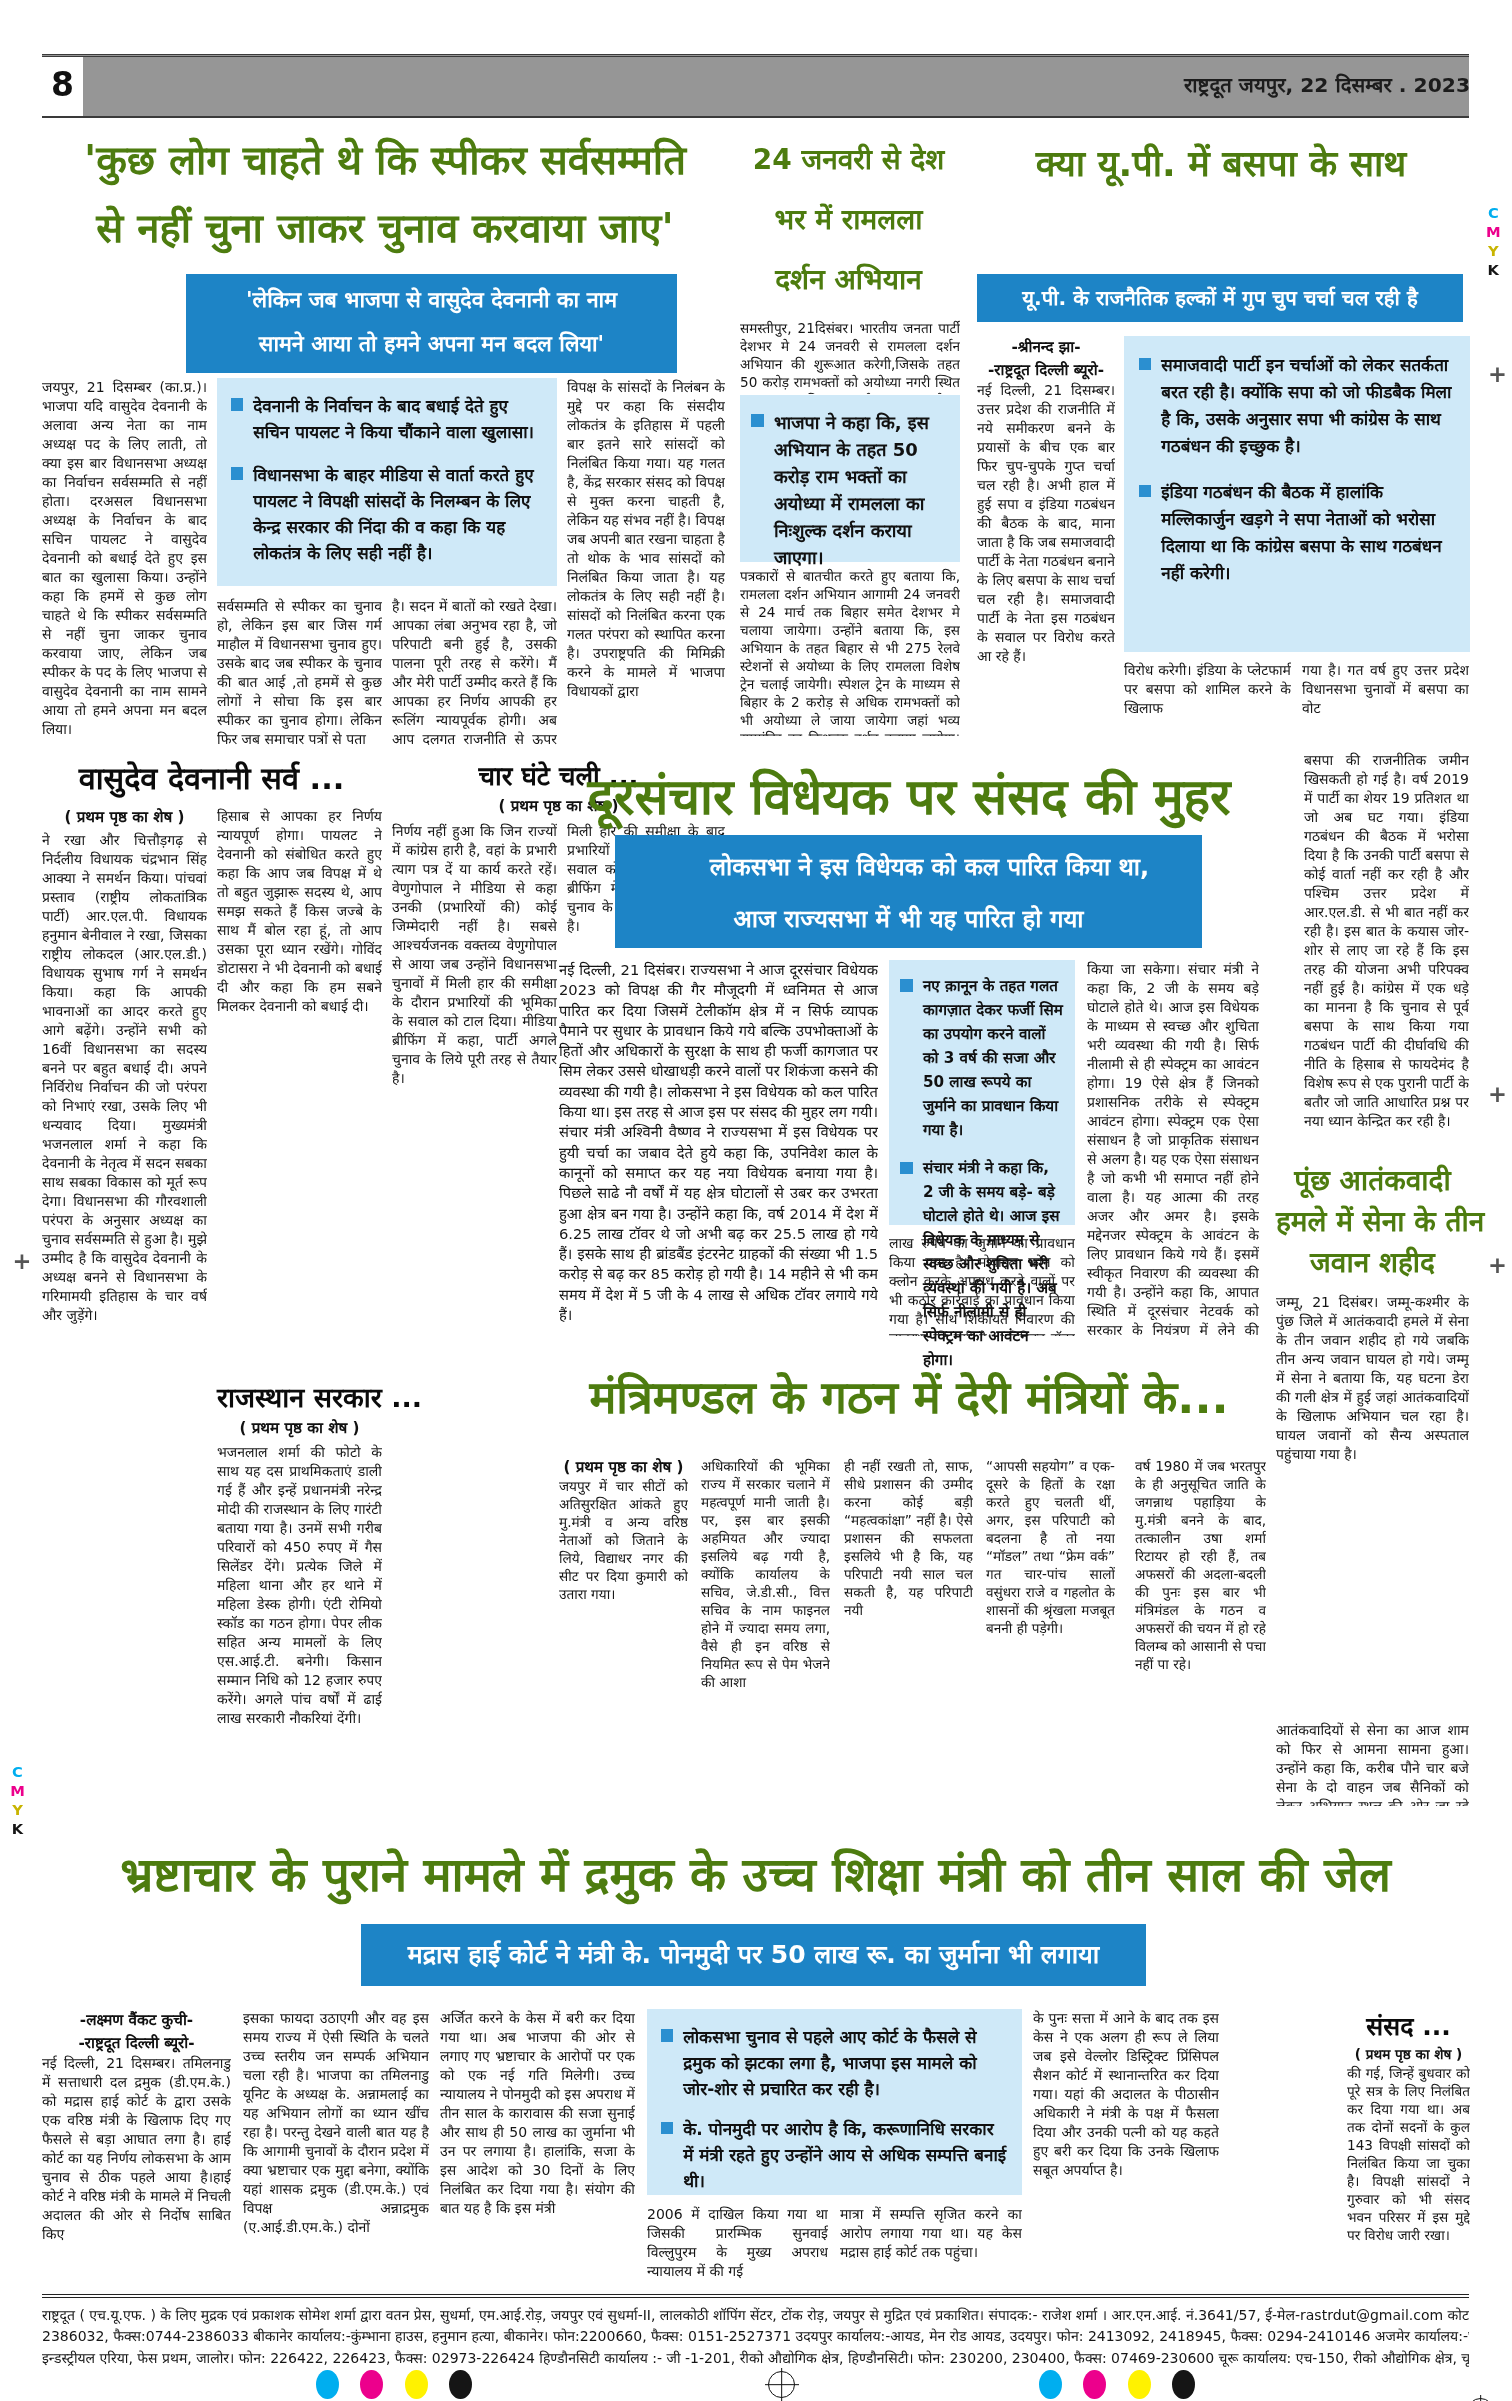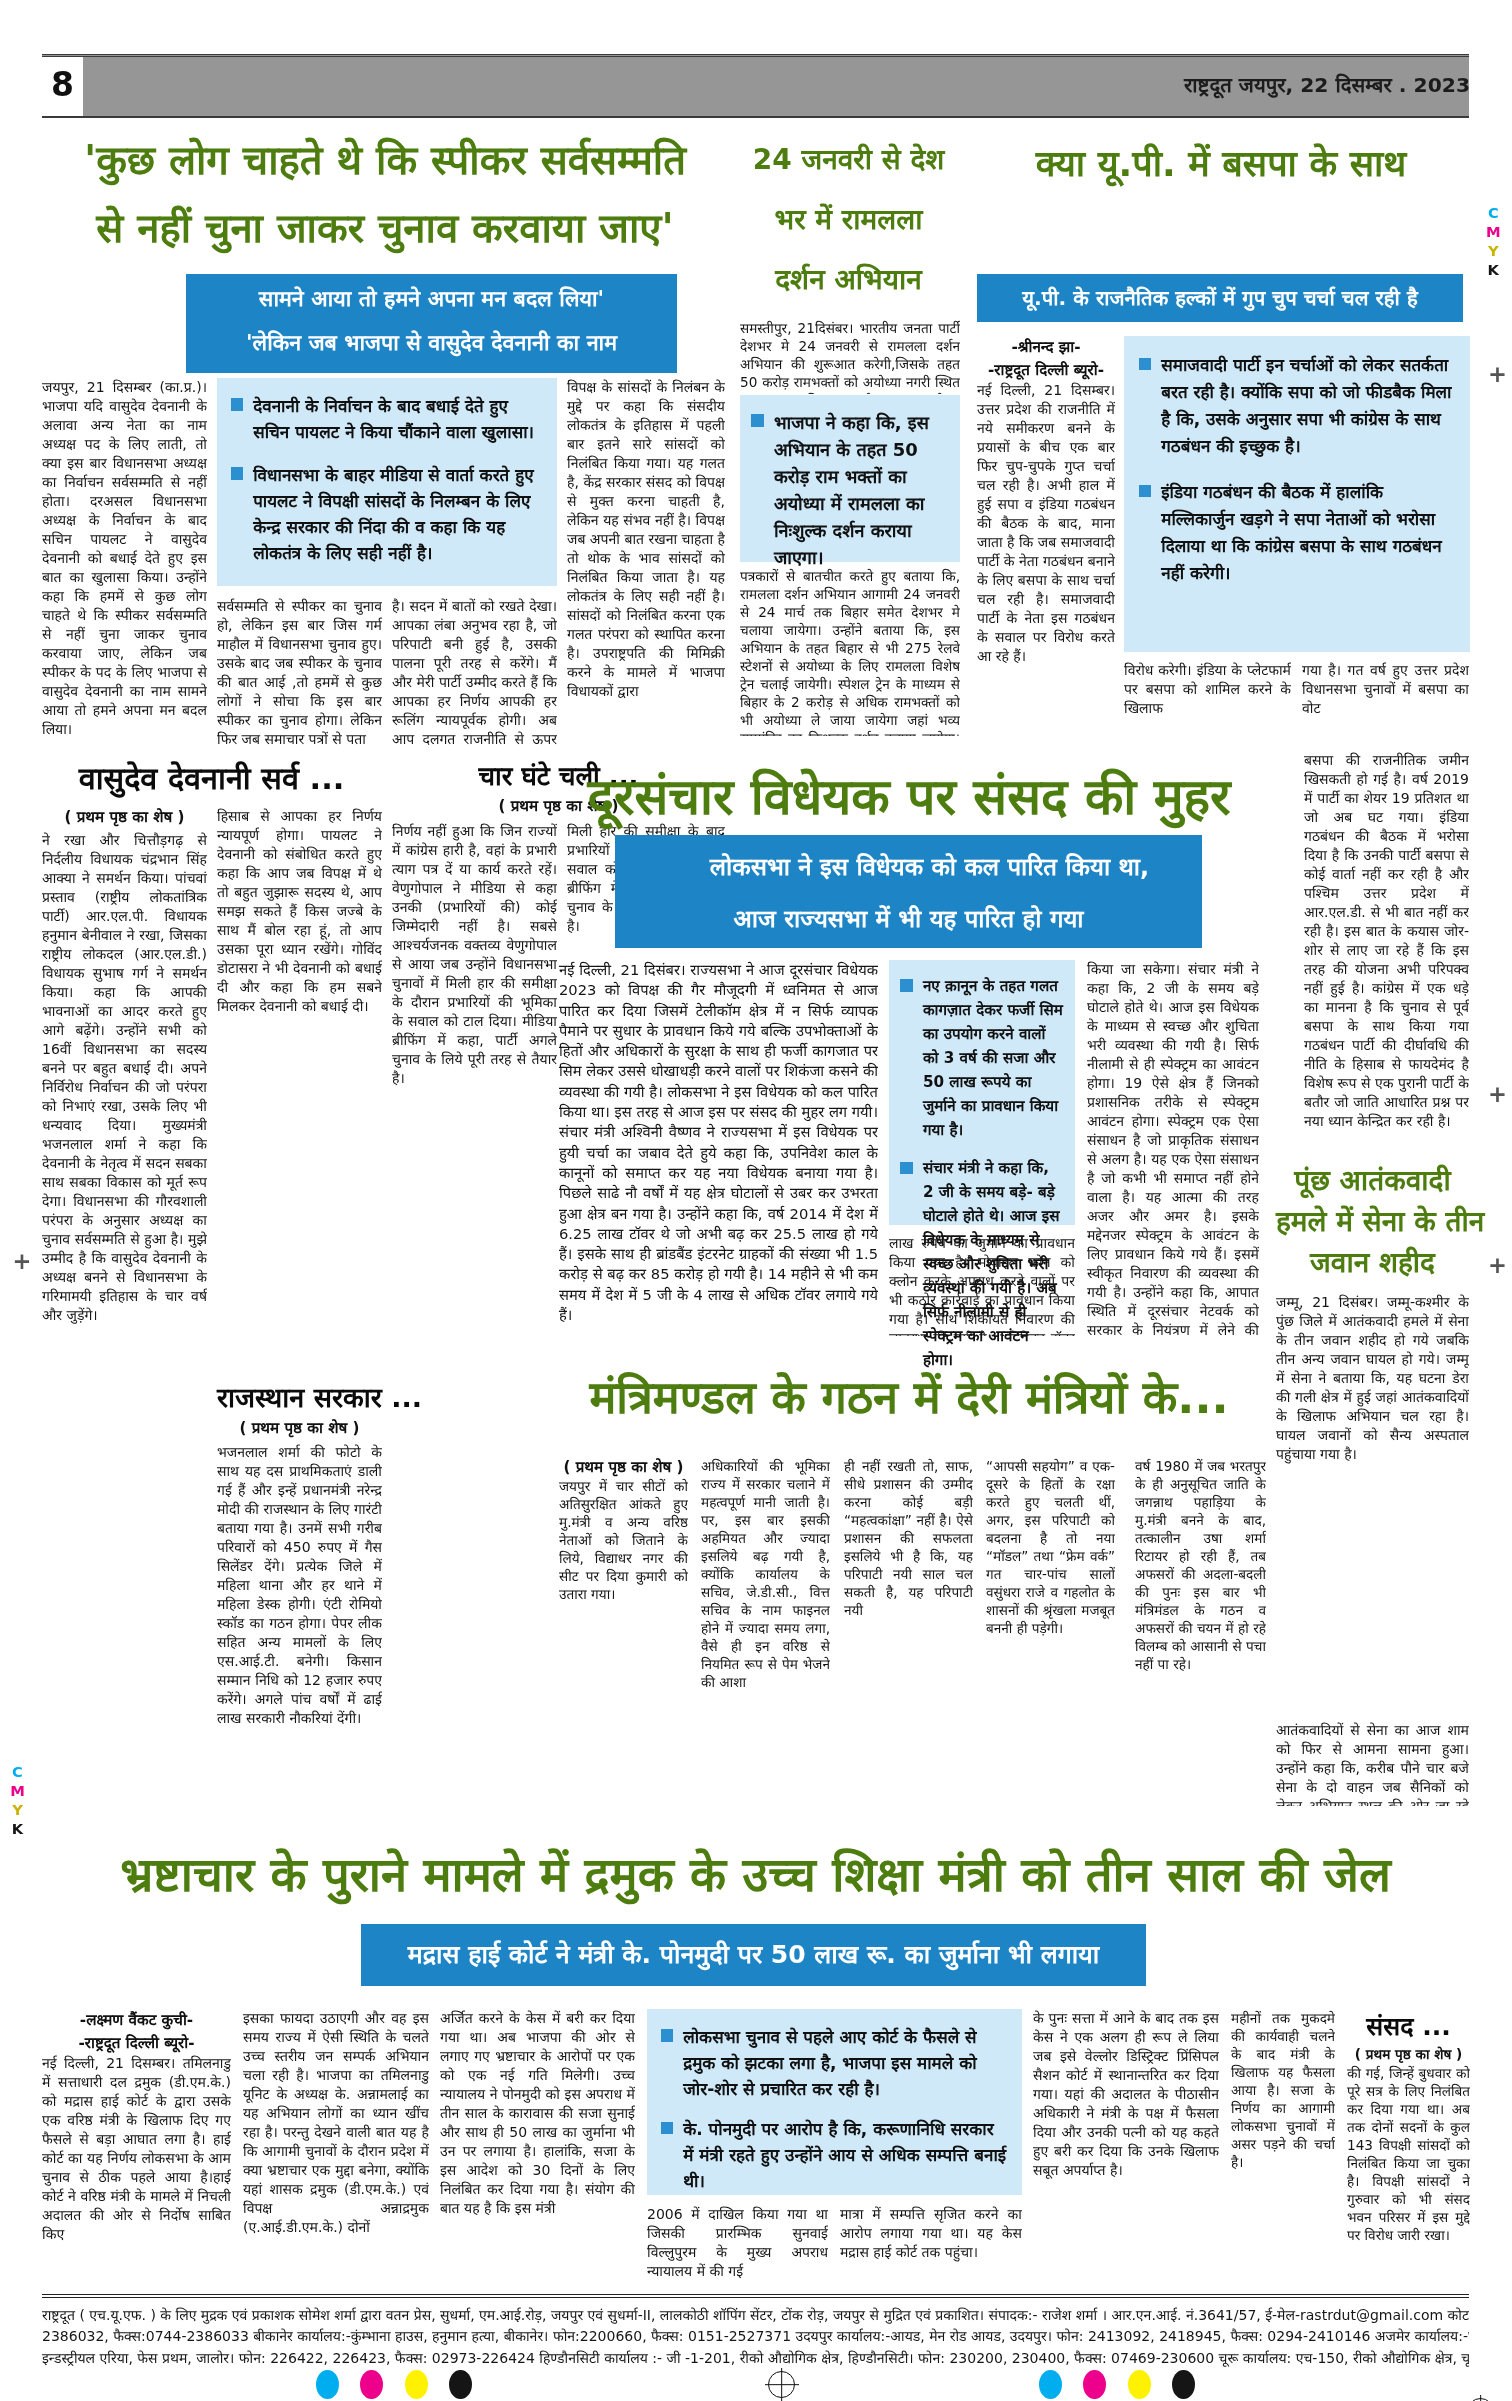--- a/index.html
+++ b/index.html
@@ -37,22 +37,22 @@
 <div class="page">
 
   <div class="abs headerbar" style="left:42px;top:54px;width:1427px;height:59px;">
     <div class="abs pagenum" style="left:0;top:0;width:41px;height:59px;">8</div>
     <div class="abs masthead" style="left:41px;top:0;width:1387px;height:59px;">राष्ट्रदूत जयपुर, 22 दिसम्बर . 2023</div>
   </div>
 
   <div class="abs hl" style="left:42px;top:127px;width:686px;font-size:40px;line-height:67px;">'कुछ लोग चाहते थे कि स्पीकर सर्वसम्मति</div>
   <div class="abs hl" style="left:42px;top:195px;width:686px;font-size:40px;line-height:67px;">से नहीं चुना जाकर चुनाव करवाया जाए'</div>
   <div class="abs blue" style="left:186px;top:274px;width:491px;height:96px;padding-top:3.4px;">
+    <div class="center bold" style="font-size:21.5px;line-height:45px;white-space:nowrap;">'लेकिन जब भाजपा से वासुदेव देवनानी का नाम</div>
     <div class="center bold" style="font-size:21.5px;line-height:43px;white-space:nowrap;">सामने आया तो हमने अपना मन बदल लिया'</div>
-    <div class="center bold" style="font-size:21.5px;line-height:45px;white-space:nowrap;">'लेकिन जब भाजपा से वासुदेव देवनानी का नाम</div>
   </div>
   <div class="abs just" style="left:42px;top:378px;width:165px;height:370px;">जयपुर, 21 दिसम्बर (का.प्र.)। भाजपा यदि वासुदेव देवनानी के अलावा अन्य नेता का नाम अध्यक्ष पद के लिए लाती, तो क्या इस बार विधानसभा अध्यक्ष का निर्वाचन सर्वसम्मति से नहीं होता। दरअसल विधानसभा अध्यक्ष के निर्वाचन के बाद सचिन पायलट ने वासुदेव देवनानी को बधाई देते हुए इस बात का खुलासा किया। उन्होंने कहा कि हममें से कुछ लोग चाहते थे कि स्पीकर सर्वसम्मति से नहीं चुना जाकर चुनाव करवाया जाए, लेकिन जब स्पीकर के पद के लिए भाजपा से वासुदेव देवनानी का नाम सामने आया तो हमने अपना मन बदल लिया।</div>
   <div class="abs light" style="left:217px;top:378px;width:340px;height:208px;padding:14.7px 13.6px;box-sizing:border-box;">
     <div class="bullet-item" style="font-size:17px;line-height:26px;margin-bottom:17px;">
       <span class="sq"></span>
       <span>देवनानी के निर्वाचन के बाद बधाई देते हुए सचिन पायलट ने किया चौंकाने वाला खुलासा।</span>
     </div>
     <div class="bullet-item" style="font-size:17px;line-height:26px;">
       <span class="sq"></span>
       <span>विधानसभा के बाहर मीडिया से वार्ता करते हुए पायलट ने विपक्षी सांसदों के निलम्बन के लिए केन्द्र सरकार की निंदा की व कहा कि यह लोकतंत्र के लिए सही नहीं है।</span>
@@ -159,21 +159,20 @@
       <span>लोकसभा चुनाव से पहले आए कोर्ट के फैसले से द्रमुक को झटका लगा है, भाजपा इस मामले को जोर-शोर से प्रचारित कर रही है।</span>
     </div>
     <div class="bullet-item" style="font-size:17px;line-height:26px;">
       <span class="sq"></span>
       <span>के. पोनमुदी पर आरोप है कि, करूणानिधि सरकार में मंत्री रहते हुए उन्होंने आय से अधिक सम्पत्ति बनाई थी।</span>
     </div>
   </div>
   <div class="abs just" style="left:647px;top:2205px;width:181px;height:81px;">2006 में दाखिल किया गया था जिसकी प्रारम्भिक सुनवाई विल्लुपुरम के मुख्य अपराध न्यायालय में की गई</div>
   <div class="abs just" style="left:840px;top:2205px;width:182px;height:81px;">मात्रा में सम्पत्ति सृजित करने का आरोप लगाया गया था। यह केस मद्रास हाई कोर्ट तक पहुंचा।</div>
   <div class="abs just" style="left:1033px;top:2009px;width:186px;height:277px;">के पुनः सत्ता में आने के बाद तक इस केस ने एक अलग ही रूप ले लिया जब इसे वेल्लोर डिस्ट्रिक्ट प्रिंसिपल सैशन कोर्ट में स्थानान्तरित कर दिया गया। यहां की अदालत के पीठासीन अधिकारी ने मंत्री के पक्ष में फैसला दिया और उनकी पत्नी को यह कहते हुए बरी कर दिया कि उनके खिलाफ सबूत अपर्याप्त है।</div>
-  <div class="abs just sm" style="left:1231px;top:2009px;width:104px;height:277px;">महीनों तक मुकदमे की कार्यवाही चलने के बाद मंत्री के खिलाफ यह फैसला आया है। सजा के निर्णय का आगामी लोकसभा चुनावों में असर पड़ने की चर्चा है।</div>
 
   <div class="abs" style="left:1347px;top:2009px;width:123px;height:277px;">
     <div class="sectitle" style="font-size:25px;line-height:35px;">संसद ...</div>
     <div class="contlbl" style="font-size:13.6px;">( प्रथम पृष्ठ का शेष )</div>
     <div class="just sm" style="height:215px;">की गई, जिन्हें बुधवार को पूरे सत्र के लिए निलंबित कर दिया गया था। अब तक दोनों सदनों के कुल 143 विपक्षी सांसदों को निलंबित किया जा चुका है। विपक्षी सांसदों ने गुरुवार को भी संसद भवन परिसर में इस मुद्दे पर विरोध जारी रखा।</div>
   </div>
 
   <div class="abs footer-rule" style="left:42px;top:2294px;width:1427px;height:0;"></div>
   <div class="abs footline" style="left:42px;top:2305px;width:1427px;height:22.6px;white-space:nowrap;overflow:hidden;">राष्ट्रदूत ( एच.यू.एफ. ) के लिए मुद्रक एवं प्रकाशक सोमेश शर्मा द्वारा वतन प्रेस, सुधर्मा, एम.आई.रोड़, जयपुर एवं सुधर्मा-II, लालकोठी शॉपिंग सेंटर, टोंक रोड़, जयपुर से मुद्रित एवं प्रकाशित। संपादक:- राजेश शर्मा ।  आर.एन.आई. नं.3641/57, ई-मेल-rastrdut@gmail.com कोटा कार्यालय:-पलायथा हाउस, छत्रपति शिवाजी मार्ग, कोटा। फोन:2386031,</div>
   <div class="abs footline" style="left:42px;top:2326px;width:1427px;height:22.6px;white-space:nowrap;overflow:hidden;">2386032, फैक्स:0744-2386033 बीकानेर कार्यालय:-कुंम्भाना हाउस, हनुमान हत्या, बीकानेर। फोन:2200660, फैक्स: 0151-2527371 उदयपुर कार्यालय:-आयड, मेन रोड आयड, उदयपुर। फोन: 2413092, 2418945, फैक्स: 0294-2410146 अजमेर कार्यालय:-घूघरा घाटी, जयपुर रोड,अजमेर। फोन: 2627612, फैक्स:0145-2624665 जालोर कार्यालय :- जी 1/63,</div>

